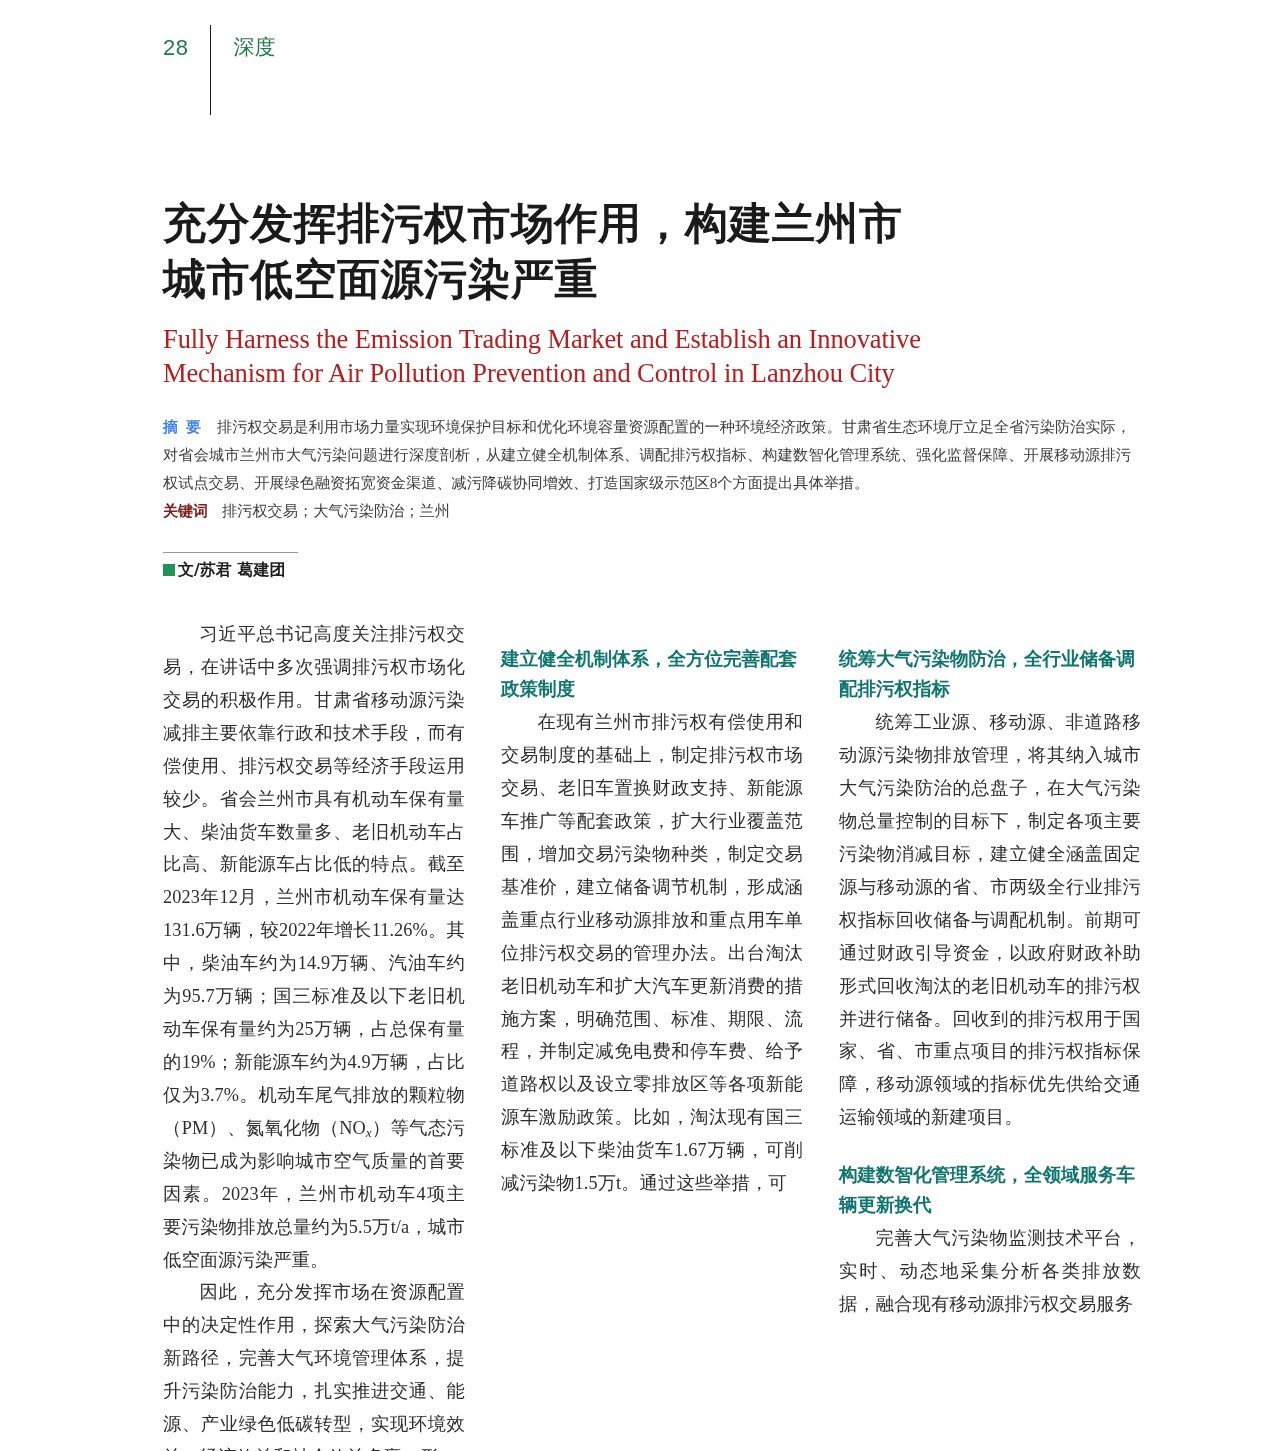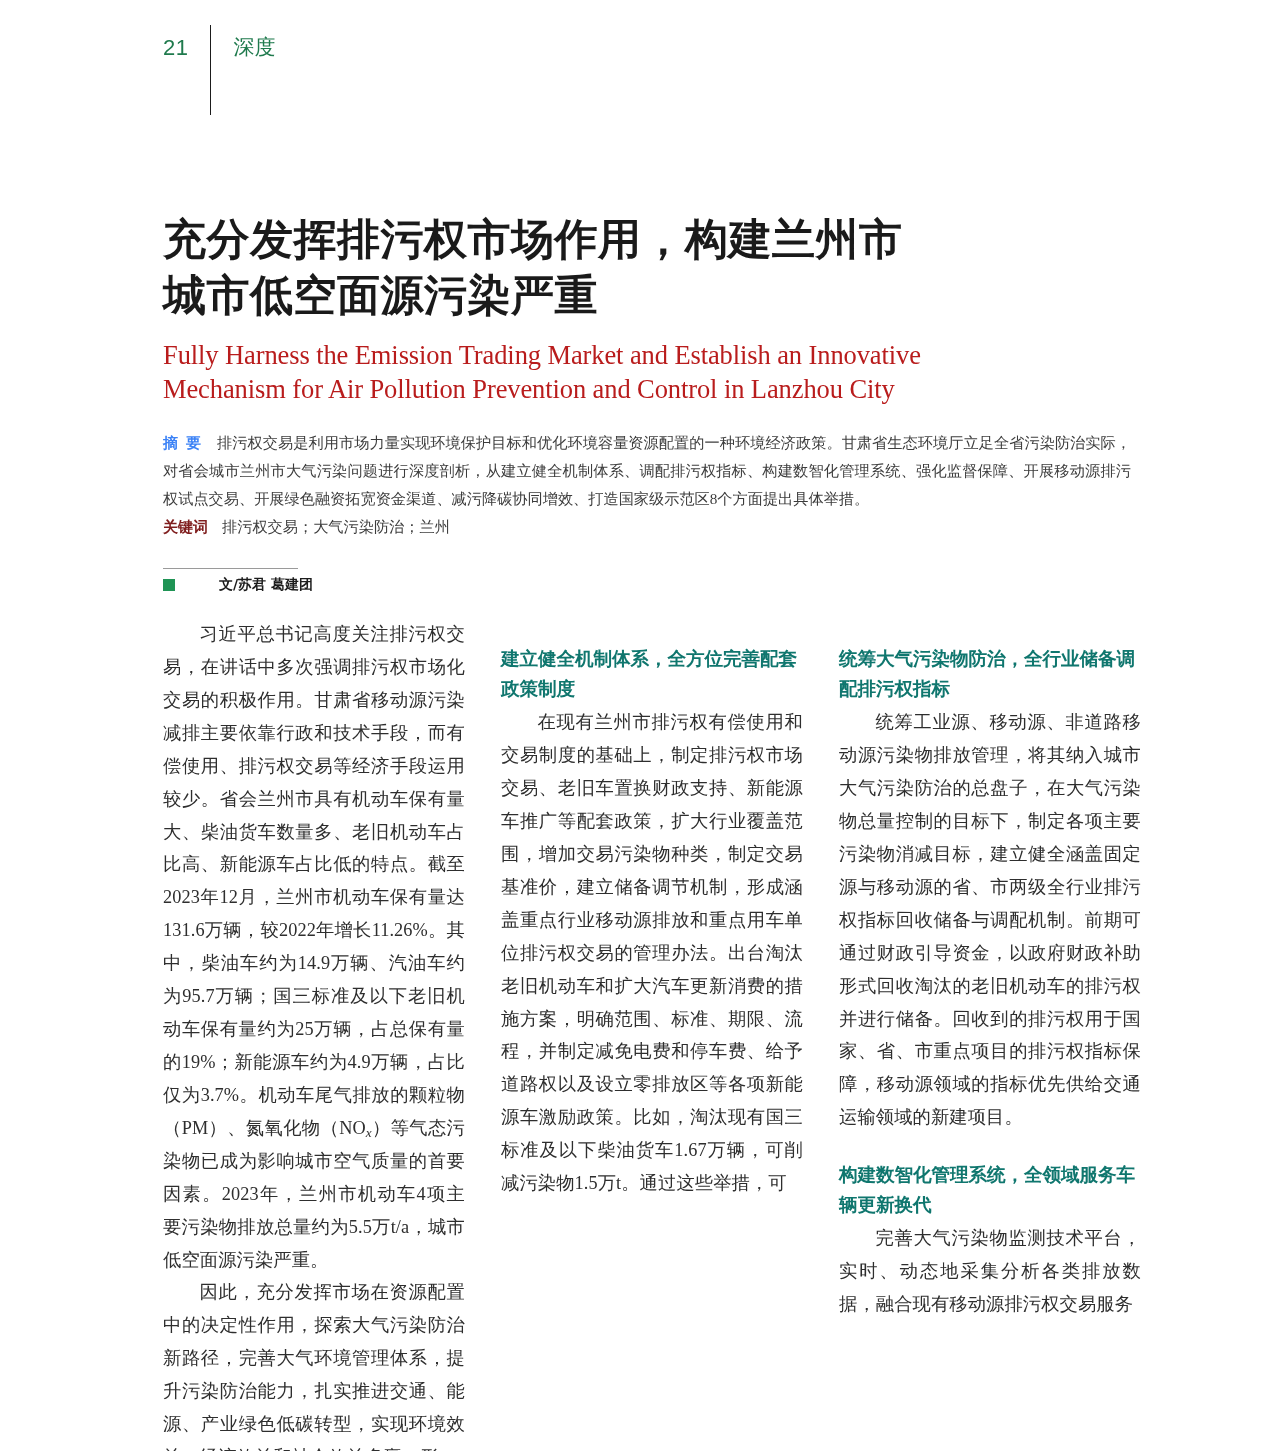--- a/index.html
+++ b/index.html
@@ -38,21 +38,21 @@
   }
   .runhead .section {
     font-family:"DejaVu Sans", sans-serif;
     font-size:21px;
     color:#1f7a4d;
     line-height:1;
     text-align:right;
   }
 
   
-  .titlewrap { position:absolute; left:163px; top:212px; width:930px; }
+  .titlewrap { position:absolute; left:163px; top:196px; width:930px; }
 
   .title-cn {
     font-family:"DejaVu Sans", sans-serif;
     font-weight:bold;
     font-size:43px;
     line-height:1.30;
     color:#1a1a1a;
     letter-spacing:.5px;
   }
 
@@ -98,23 +98,22 @@
   .byline-rule {
     margin-top:26px;
     width:135px; height:1px;
     background:#9a9a9a;
   }
   .byline {
     margin-top:7px;
     display:flex; align-items:center;
     font-family:"DejaVu Sans", sans-serif;
     font-weight:bold;
-    font-size:14px;
+    font-size:16px;
     color:#1c1c1c;
-    gap:41px;
   }
   .byline .sq {
     width:12px; height:12px;
     background:#1f9455;
     margin-right:3px;
     flex:none;
   }
 
   
   .columns {
@@ -154,21 +153,21 @@
     font-style:italic;
     vertical-align:-.22em;
   }
 </style>
 </head>
 <body>
 
 <div class="page">
 
   <div class="runhead">
-    <span class="folio">21</span>
+    <span class="folio">28</span>
     <span class="vrule"></span>
     <span class="section">深度</span>
   </div>
 
   <div class="titlewrap">
     <h1 class="title-cn">
       <span>充分发挥排污权市场作用，构建兰州市</span><br>
       <span>城市低空面源污染严重</span>
     </h1>
 

